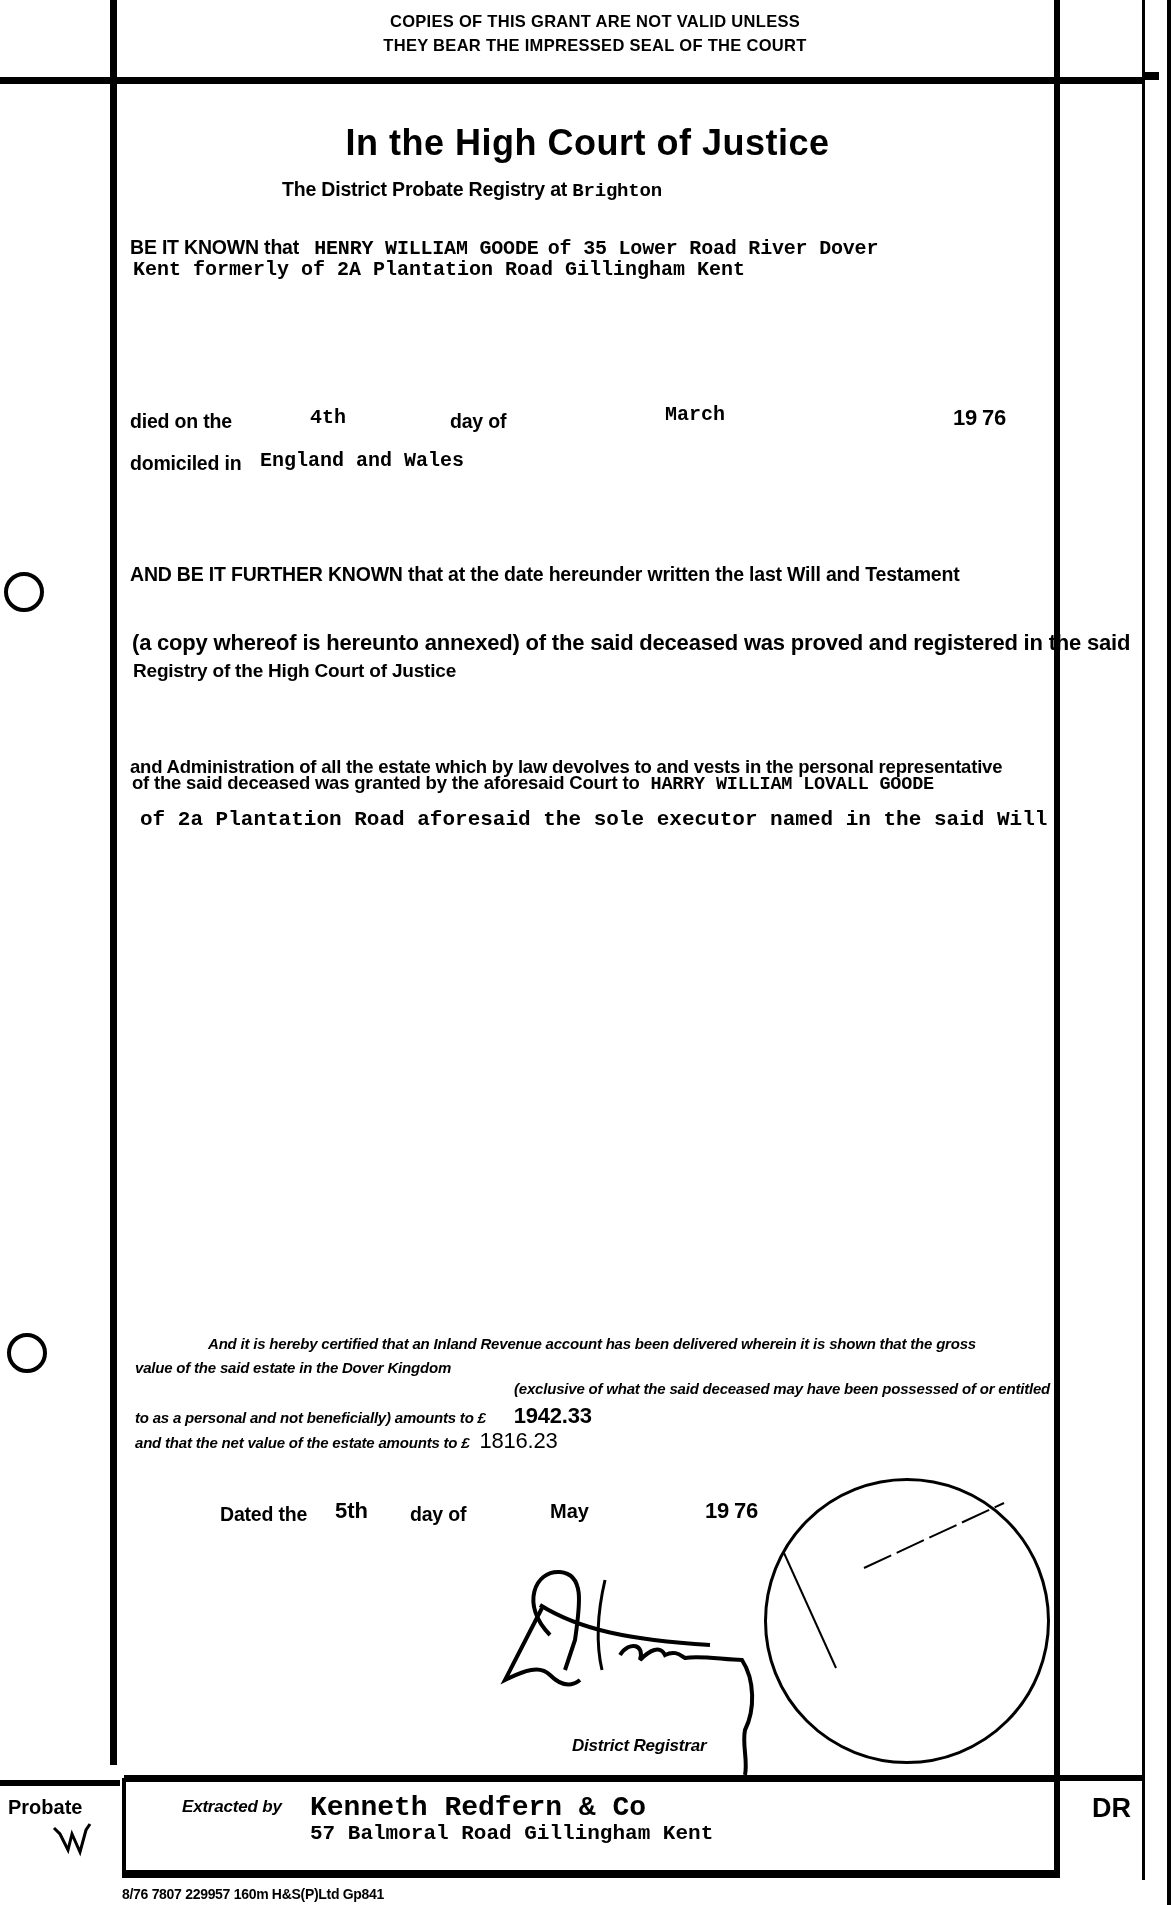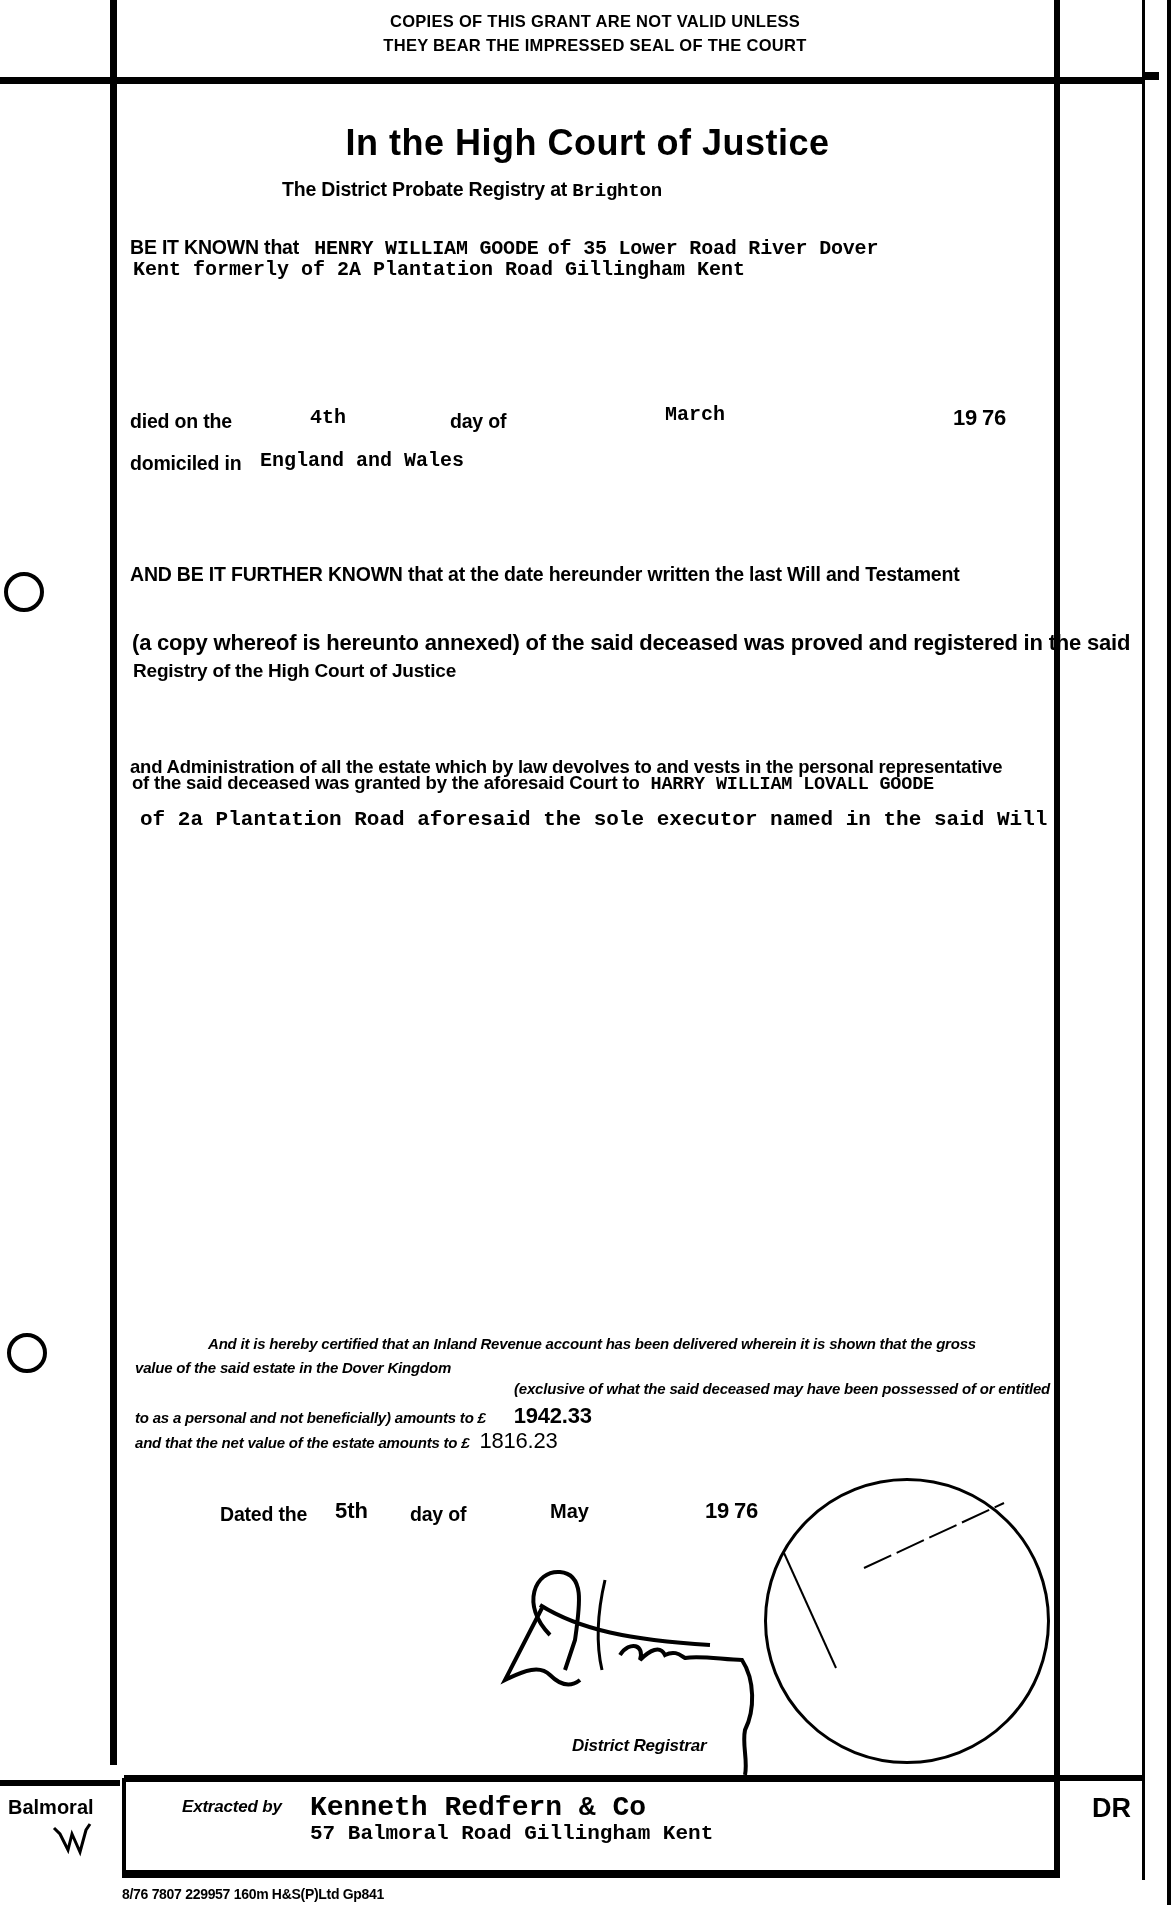--- a/index.html
+++ b/index.html
@@ -117,21 +117,21 @@
 </svg>
 
 <svg class="abs" style="left:480px; top:1560px;" width="300" height="220" viewBox="0 0 300 220">
   <path d="M70 75 C40 45, 55 10, 80 12 C105 14, 100 45, 95 80 L85 110 M60 45 C100 70, 150 80, 230 85" fill="none" stroke="#000" stroke-width="4"></path>
   <path d="M62 48 L25 120 C45 110, 60 105, 70 115 C80 125, 90 128, 100 120" fill="none" stroke="#000" stroke-width="4"></path>
   <path d="M125 20 C118 50, 115 80, 122 110" fill="none" stroke="#000" stroke-width="3"></path>
   <path d="M140 95 C150 80, 165 85, 160 100 C170 90, 180 85, 185 95 C195 90, 200 95, 205 98 C220 95, 245 100, 262 100 C275 120, 275 150, 265 170 C262 185, 268 200, 265 215" fill="none" stroke="#000" stroke-width="4"></path>
 </svg>
 <div class="abs cert sans" style="top:1736px; left:572px; font-size:17px;">District Registrar</div>
 
-<div class="abs sans" style="top:1796px; left:8px; font-size:20px; font-weight:bold;">Balmoral</div>
+<div class="abs sans" style="top:1796px; left:8px; font-size:20px; font-weight:bold;">Probate</div>
 <svg class="abs" style="left:50px; top:1820px;" width="70" height="40" viewBox="0 0 70 40">
   <path d="M4 8 L10 14 L18 30 L22 14 L30 32 L36 10 L40 4" fill="none" stroke="#000" stroke-width="3"></path>
 </svg>
 
 <div class="abs cert sans" style="top:1797px; left:182px; font-size:17px;">Extracted by</div>
 <div class="abs typed" style="top:1792px; left:310px; font-size:28px;">Kenneth Redfern &amp; Co</div>
 <div class="abs typed" style="top:1822px; left:310px; font-size:21px;">57 Balmoral Road Gillingham Kent</div>
 
 <div class="abs sans" style="top:1793px; left:1092px; font-size:27px; font-weight:bold; width:48px; overflow:hidden; white-space:nowrap;">DR</div>
 

